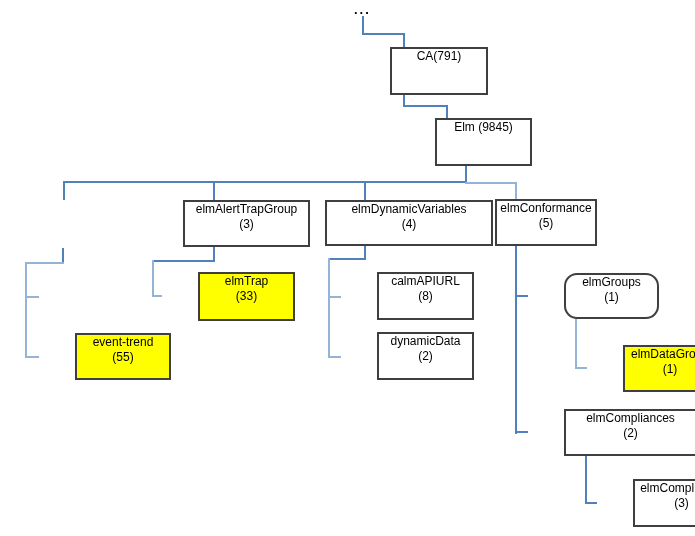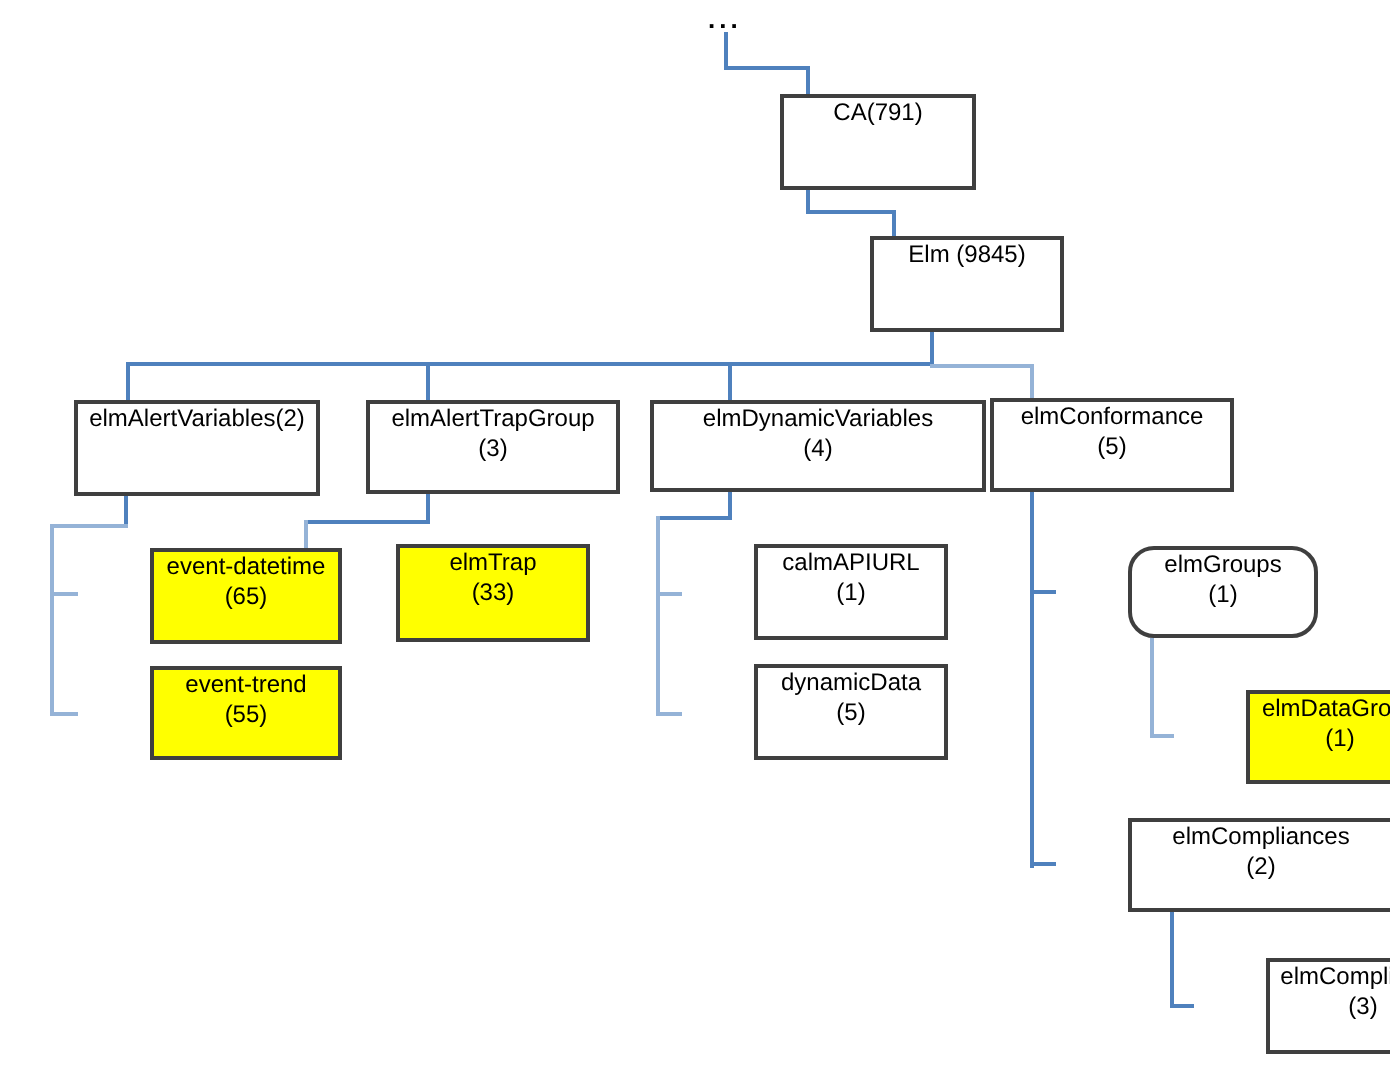--- a/index.html
+++ b/index.html
@@ -90,54 +90,47 @@
 
   <div class="cl v" style="left:585px; top:456px; height:48px;"></div>
   <div class="cl h" style="left:585px; top:502px; width:12px;"></div>
 
   <div class="node" style="left:354px; top:47px;  width:98px;  height:48px;">
     <span class="lbl">CA(791)</span>
   </div>
   <div class="node" style="left:399px; top:118px; width:97px;  height:48px;">
     <span class="lbl">Elm (9845)</span>
   </div>
-  <div class="node" style="left:1px;   top:200px; width:123px; height:48px;">
-    <span class="lbl">elmAlertVariables(2)</span>
-  </div>
   <div class="node" style="left:147px; top:200px; width:127px; height:47px;">
     <span class="lbl">elmAlertTrapGroup
 (3)</span>
   </div>
   <div class="node" style="left:289px; top:200px; width:168px; height:46px;">
     <span class="lbl">elmDynamicVariables
 (4)</span>
   </div>
-  <div class="node" style="left:459px; top:199px; width:122px; height:47px;">
+  <div class="node" style="left:459px; top:199px; width:102px; height:47px;">
     <span class="lbl">elmConformance
 (5)</span>
-  </div>
-  <div class="node hl" style="left:39px;  top:274px; width:96px;  height:48px;">
-    <span class="lbl">event-datetime
-(65)</span>
   </div>
   <div class="node hl" style="left:39px;  top:333px; width:96px;  height:47px;">
     <span class="lbl">event-trend
 (55)</span>
   </div>
   <div class="node hl" style="left:162px; top:272px; width:97px;  height:49px;">
     <span class="lbl">elmTrap
 (33)</span>
   </div>
   <div class="node" style="left:341px; top:272px; width:97px;  height:48px;">
     <span class="lbl">calmAPIURL
-(1)</span>
+(8)</span>
   </div>
   <div class="node" style="left:341px; top:332px; width:97px;  height:48px;">
     <span class="lbl">dynamicData
-(5)</span>
+(2)</span>
   </div>
   <div class="node" style="left:528px; top:273px; width:95px;  height:46px;border-radius:13px;">
     <span class="lbl">elmGroups
 (1)</span>
   </div>
   <div class="node hl" style="left:587px; top:345px; width:94px;  height:47px;">
     <span class="lbl">elmDataGroup
 (1)</span>
   </div>
   <div class="node" style="left:528px; top:409px; width:133px; height:47px;">

